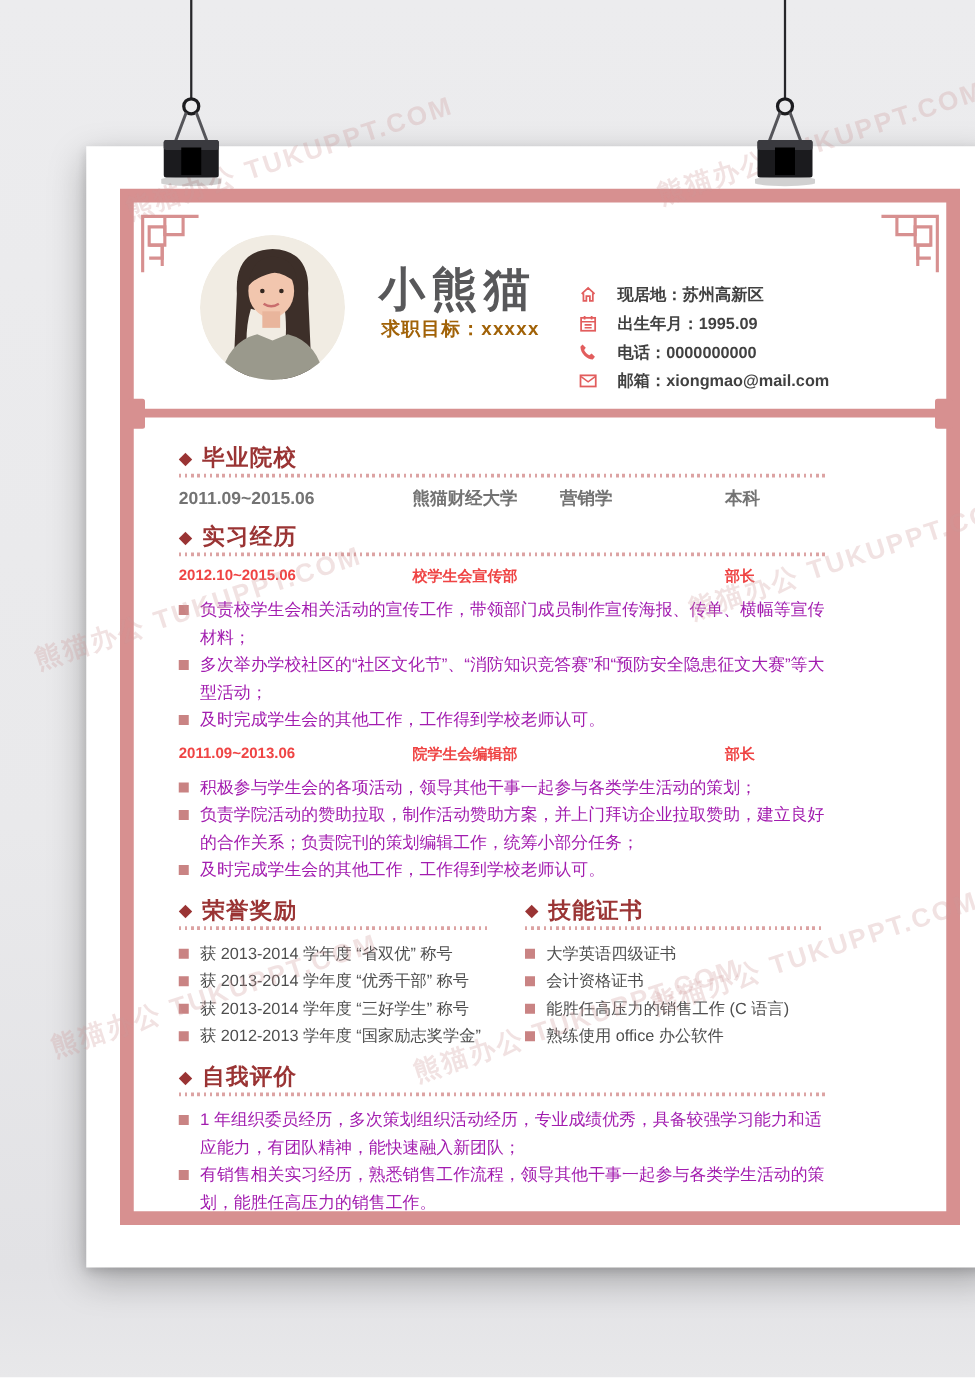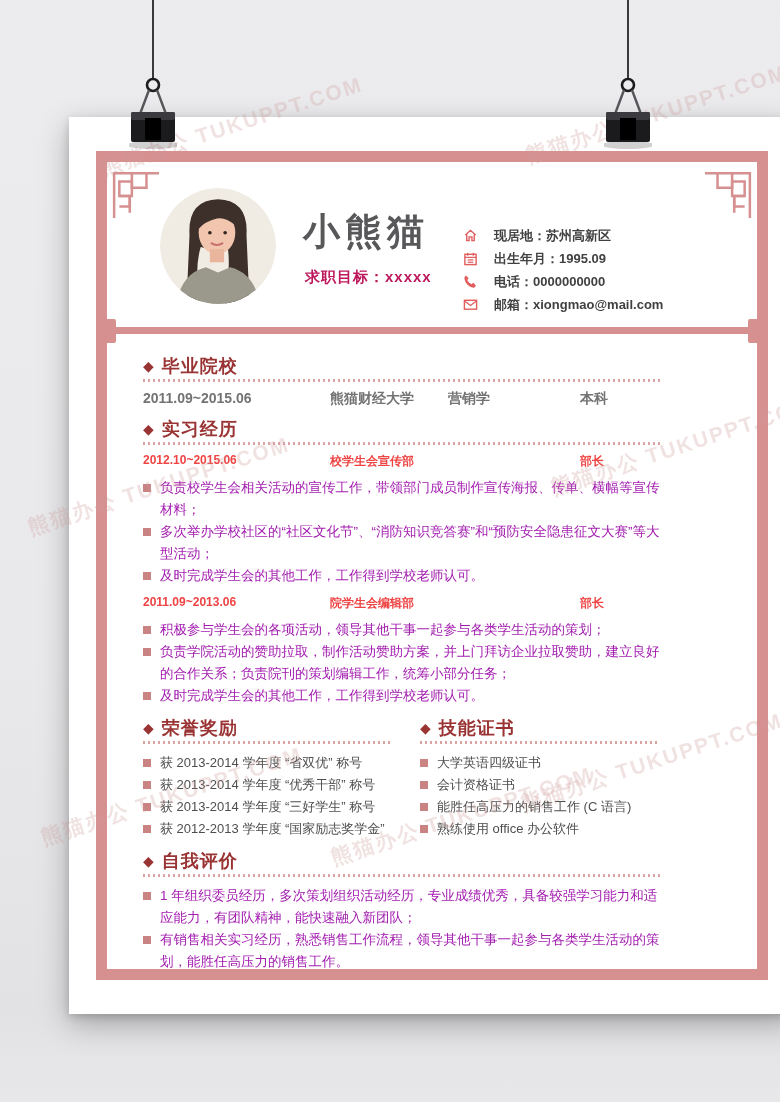--- a/index.html
+++ b/index.html
@@ -14,21 +14,21 @@
   
   .paper{position:absolute;left:69px;top:117px;width:726px;height:897px;background:#ffffff;
          box-shadow:0 10px 28px rgba(0,0,0,0.28),0 3px 8px rgba(0,0,0,0.15);}
   .frame{position:absolute;left:27px;right:27px;top:34px;bottom:34px;border:11px solid #d79090;}
   .corner{position:absolute;top:53px;width:48px;height:48px;}
   .corner.left{left:42px;}
   .corner.right{right:42px;transform:scaleX(-1);}
   
   .photo{position:absolute;left:91px;top:71px;width:116px;height:116px;border-radius:50%;overflow:hidden;}
   .name{position:absolute;left:234px;top:90px;font-size:37px;font-weight:bold;color:#58585a;letter-spacing:5px;}
-  .objective{position:absolute;left:236px;top:151px;font-size:15px;font-weight:bold;color:#be185d;letter-spacing:1px;}
+  .objective{position:absolute;left:236px;top:137px;font-size:15px;font-weight:bold;color:#a16207;letter-spacing:1px;}
   .contact{position:absolute;left:394px;top:107px;}
   .c-row{display:flex;align-items:center;height:23px;font-weight:bold;}
   .c-row svg{width:15px;height:15px;margin-right:16px;flex:none;}
   .c-text{font-size:13px;color:#414141;}
   
   .divider-bar{position:absolute;left:37px;right:37px;top:210px;height:7px;background:#d79090;}
   .divider-cap{position:absolute;top:202px;width:14px;height:24px;background:#d79090;border-radius:2px;}
   .divider-cap.l{left:33px;} .divider-cap.r{right:33px;}
   
   .content{position:absolute;left:74px;top:238px;width:517px;}

